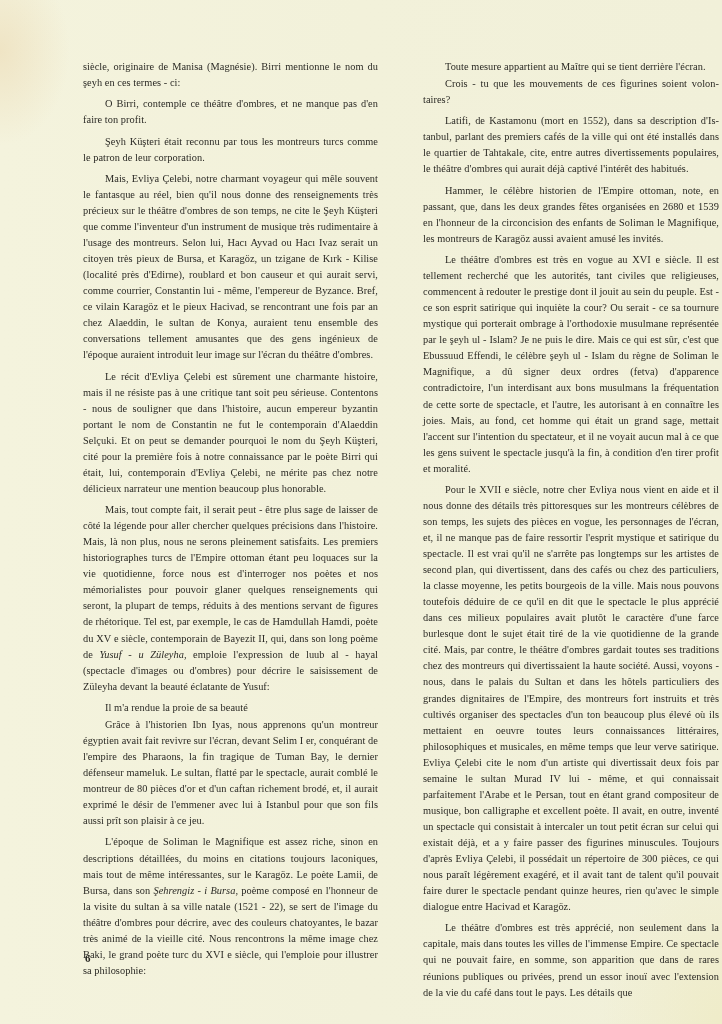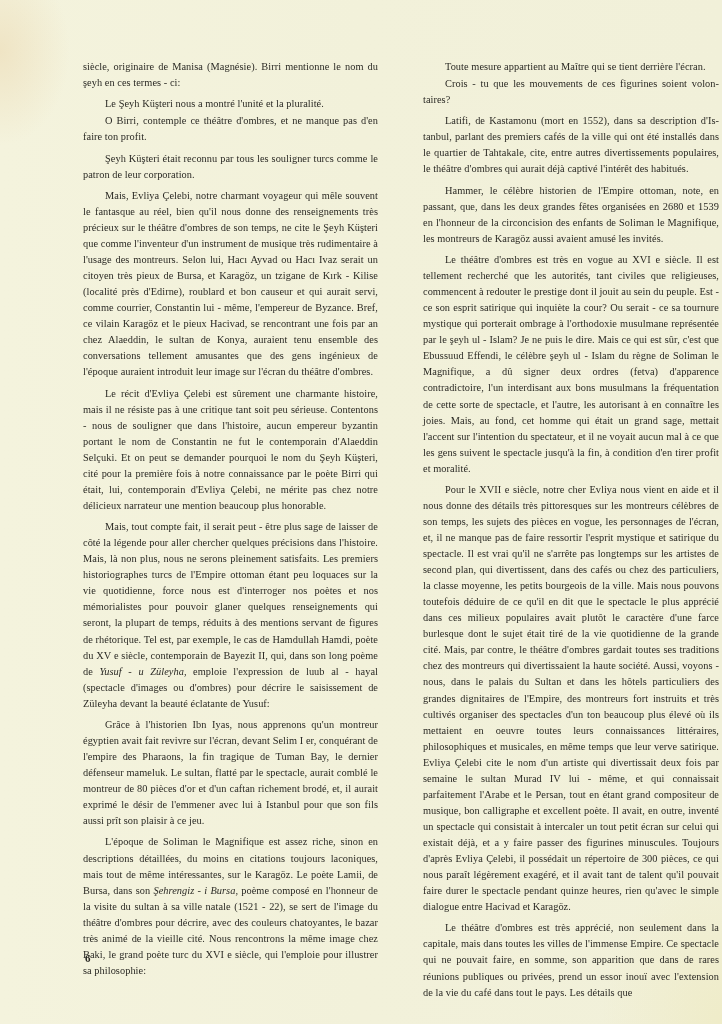--- a/index.html
+++ b/index.html
@@ -32,26 +32,26 @@
       position: absolute; left: 85px; top: 952px;
       font-size: 11px; font-weight: bold; color: #2b2a25;
     }
   </style>
 </head>
 <body>
 
 <div class="page">
   <div class="column col-left">
       <p class="para noindent"><span>siècle, originaire de Manisa (Magnésie). Birri mentionne le nom du şeyh en ces termes - ci:</span></p>
-      <p class="para verse"><span>Le Şeyh Küşteri nous a montré l'unité et la pluralité.</span></p>
       <p class="para"><span>O Birri, contemple ce théâtre d'ombres, et ne manque pas d'en faire ton profit.</span></p>
-      <p class="para"><span>Şeyh Küşteri était reconnu par tous les souligner turcs comme le patron de leur corporation.</span></p>
+      <p class="para"><span>Şeyh Küşteri était reconnu par tous les montreurs turcs comme le patron de leur corporation.</span></p>
       <p class="para"><span>Mais, Evliya Çelebi, notre charmant voyageur qui mêle sou­vent le fantasque au réel, bien qu'il nous donne des renseigne­ments très précieux sur le théâtre d'ombres de son temps, ne cite le Şeyh Küşteri que comme l'inventeur d'un instrument de mu­sique très rudimentaire à l'usage des montreurs. Selon lui, Hacı Ayvad ou Hacı Ivaz serait un citoyen très pieux de Bursa, et Karagöz, un tzigane de Kırk - Kilise (localité près d'Edirne), rou­blard et bon causeur et qui aurait servi, comme courrier, Constan­tin lui - même, l'empereur de Byzance. Bref, ce vilain Karagöz et le pieux Hacivad, se rencontrant une fois par an chez Alaeddin, le sultan de Konya, auraient tenu ensemble des conversations tellement amusantes que des gens ingénieux de l'époque auraient introduit leur image sur l'écran du théâtre d'ombres.</span></p>
       <p class="para"><span>Le récit d'Evliya Çelebi est sûrement une charmante histoire, mais il ne résiste pas à une critique tant soit peu sérieuse. Con­tentons - nous de souligner que dans l'histoire, aucun empereur byzantin portant le nom de Constantin ne fut le contemporain d'Alaeddin Selçuki. Et on peut se demander pourquoi le nom du Şeyh Küşteri, cité pour la première fois à notre connaissance par le poète Birri qui était, lui, contemporain d'Evliya Çelebi, ne mérite pas chez notre délicieux narrateur une mention beaucoup plus honorable.</span></p>
       <p class="para"><span>Mais, tout compte fait, il serait peut - être plus sage de laisser de côté la légende pour aller chercher quelques précisions dans l'histoire. Mais, là non plus, nous ne serons pleinement satisfaits. Les premiers historiographes turcs de l'Empire ottoman étant peu loquaces sur la vie quotidienne, force nous est d'in­terroger nos poètes et nos mémorialistes pour pouvoir glaner quel­ques renseignements qui seront, la plupart de temps, réduits à des mentions servant de figures de rhétorique. Tel est, par exemple, le cas de Hamdullah Hamdi, poète du XV e siècle, contemporain de Bayezit II, qui, dans son long poème de </span><em>Yu­suf - u Züleyha</em><span>, emploie l'expression de luub al - hayal (spectacle d'images ou d'ombres) pour décrire le saisissement de Züleyha devant la beauté éclatante de Yusuf:</span></p>
+      <p class="para verse"><span>Il m'a rendue la proie de sa beauté</span></p>
       <p class="para"><span>Grâce à l'historien Ibn Iyas, nous apprenons qu'un montreur égyptien avait fait revivre sur l'écran, devant Selim I er, con­quérant de l'empire des Pharaons, la fin tragique de Tuman Bay, le dernier défenseur mameluk. Le sultan, flatté par le spectacle, aurait comblé le montreur de 80 pièces d'or et d'un caftan richement brodé, et, il aurait exprimé le désir de l'emmener avec lui à Istanbul pour que son fils aussi prît son plaisir à ce jeu.</span></p>
       <p class="para tight"><span>L'époque de Soliman le Magnifique est assez riche, sinon en descriptions détaillées, du moins en citations toujours la­coniques, mais tout de même intéressantes, sur le Karagöz. Le poète Lamii, de Bursa, dans son </span><em>Şehrengiz - i Bursa</em><span>, poème composé en l'honneur de la visite du sultan à sa ville natale (1521 - 22), se sert de l'image du théâtre d'ombres pour décrire, avec des couleurs chatoyantes, le bazar très animé de la vieille cité. Nous rencontrons la même image chez Baki, le grand poète turc du XVI e siècle, qui l'emploie pour illustrer sa philosophie:</span></p>
     </div>
   <div class="column col-right">
       <p class="para verse"><span>Toute mesure appartient au Maître qui se tient derrière l'écran.</span></p>
       <p class="para"><span>Crois - tu que les mouvements de ces figurines soient volon­taires?</span></p>
       <p class="para"><span>Latifi, de Kastamonu (mort en 1552), dans sa description d'Is­tanbul, parlant des premiers cafés de la ville qui ont été installés dans le quartier de Tahtakale, cite, entre autres divertissements populaires, le théâtre d'ombres qui aurait déjà captivé l'intérêt des habitués.</span></p>
       <p class="para"><span>Hammer, le célèbre historien de l'Empire ottoman, note, en passant, que, dans les deux grandes fêtes organisées en 2680 et 1539 en l'honneur de la circoncision des enfants de Soliman le Magnifique, les montreurs de Karagöz aussi avaient amusé les invités.</span></p>
       <p class="para"><span>Le théâtre d'ombres est très en vogue au XVI e siècle. Il est tellement recherché que les autorités, tant civiles que religieuses, commencent à redouter le prestige dont il jouit au sein du peuple. Est - ce son esprit satirique qui inquiète la cour? Ou serait - ce sa tournure mystique qui porterait ombrage à l'orthodoxie mu­sulmane représentée par le şeyh ul - Islam? Je ne puis le dire. Mais ce qui est sûr, c'est que Ebussuud Effendi, le célèbre şeyh ul - Islam du règne de Soliman le Magnifique, a dû signer deux ordres (fetva) d'apparence contradictoire, l'un interdisant aux bons musulmans la fréquentation de cette sorte de spectacle, et l'autre, les autorisant à en connaître les joies. Mais, au fond, cet homme qui était un grand sage, mettait l'accent sur l'inten­tion du spectateur, et il ne voyait aucun mal à ce que les gens suivent le spectacle jusqu'à la fin, à condition d'en tirer profit et moralité.</span></p>
       <p class="para"><span>Pour le XVII e siècle, notre cher Evliya nous vient en aide et il nous donne des détails très pittoresques sur les mon­treurs célèbres de son temps, les sujets des pièces en vogue, les personnages de l'écran, et, il ne manque pas de faire ressortir l'esprit mystique et satirique du spectacle. Il est vrai qu'il ne s'arrête pas longtemps sur les artistes de second plan, qui diver­tissent, dans des cafés ou chez des particuliers, la classe moyenne, les petits bourgeois de la ville. Mais nous pouvons toutefois déduire de ce qu'il en dit que le spectacle le plus apprécié dans ces milieux populaires avait plutôt le caractère d'une farce burles­que dont le sujet était tiré de la vie quotidienne de la grande cité. Mais, par contre, le théâtre d'ombres gardait toutes ses tradi­tions chez des montreurs qui divertissaient la haute société. Aussi, voyons - nous, dans le palais du Sultan et dans les hôtels par­ticuliers des grandes dignitaires de l'Empire, des montreurs fort instruits et très cultivés organiser des spectacles d'un ton beaucoup plus élevé où ils mettaient en oeuvre toutes leurs connaissances littéraires, philosophiques et musicales, en même temps que leur verve satirique. Evliya Çelebi cite le nom d'un artiste qui divertissait deux fois par semaine le sultan Murad IV lui - même, et qui connaissait parfaitement l'Arabe et le Persan, tout en étant grand compositeur de musique, bon calligraphe et excellent poète. Il avait, en outre, inventé un spectacle qui consistait à in­tercaler un tout petit écran sur celui qui existait déjà, et a y faire passer des figurines minuscules. Toujours d'après Evliya Çelebi, il possédait un répertoire de 300 pièces, ce qui nous paraît lé­gèrement exagéré, et il avait tant de talent qu'il pouvait faire durer le spectacle pendant quinze heures, rien qu'avec le simple dialogue entre Hacivad et Karagöz.</span></p>

